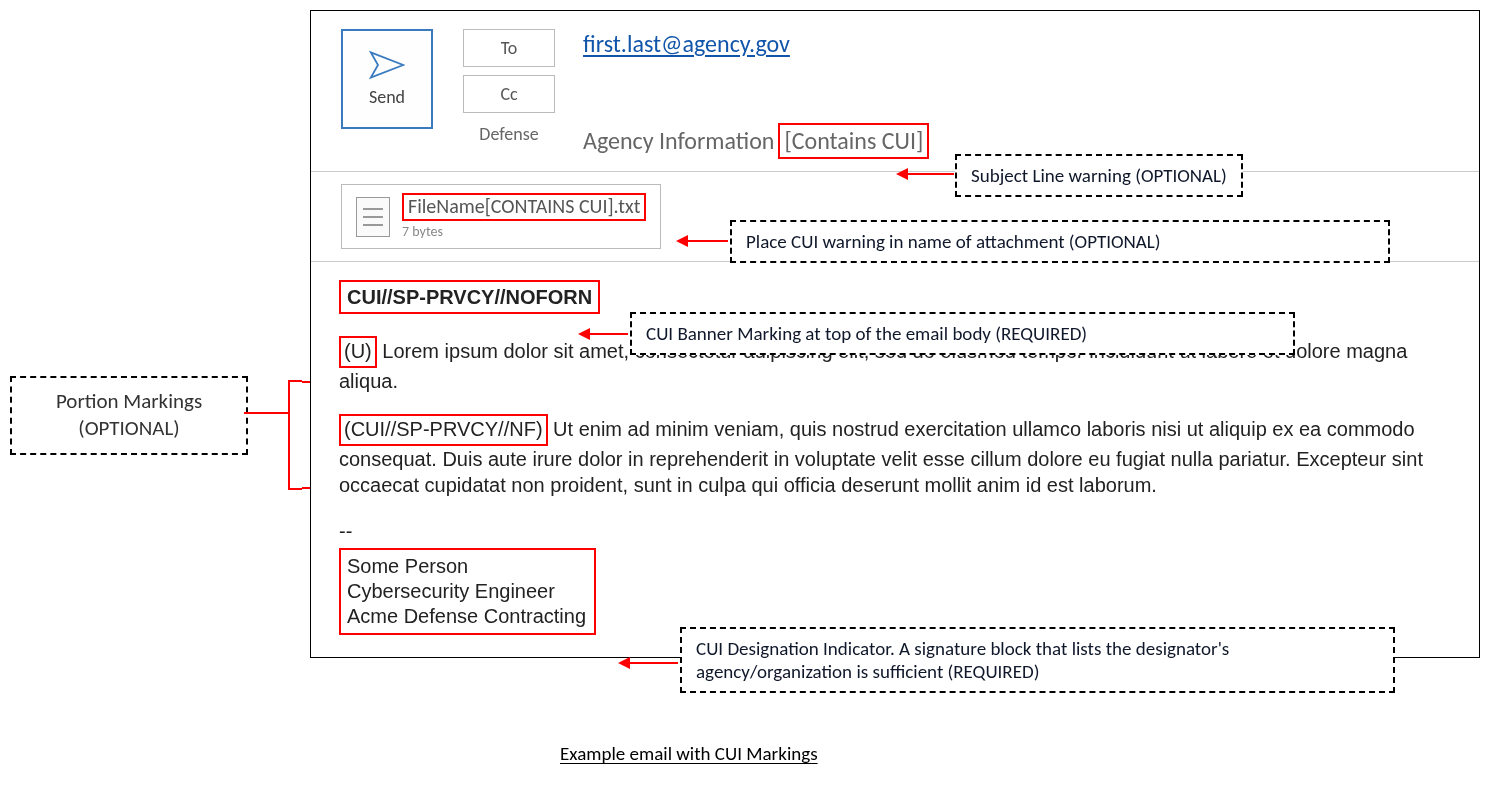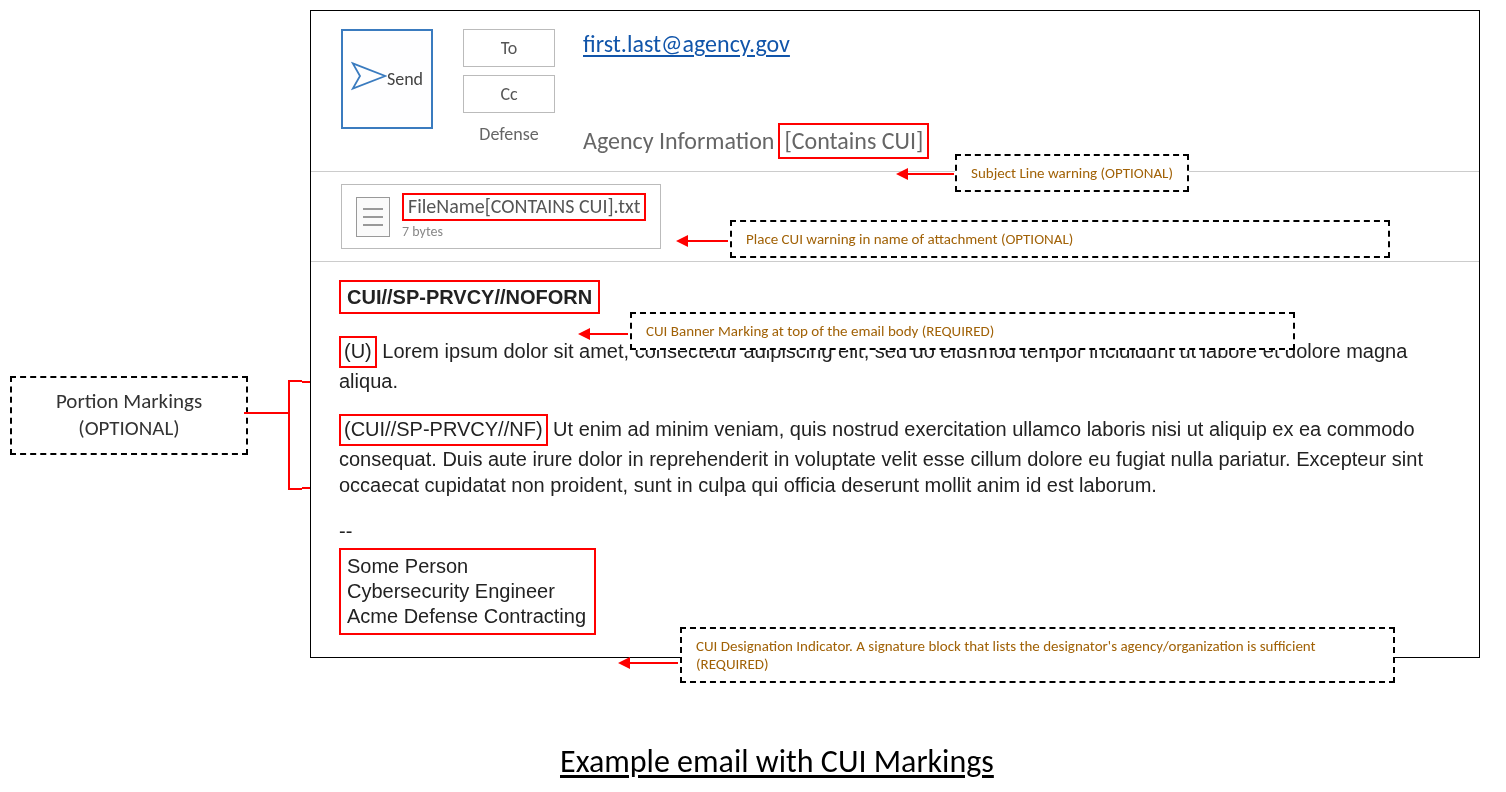--- a/index.html
+++ b/index.html
@@ -24,21 +24,21 @@
     align-items: flex-start;
     padding: 18px 20px 12px 30px;
     border-bottom: 1px solid #ccc;
   }
   .send-btn {
     width: 92px;
     height: 100px;
     border: 2px solid #3a7bbf;
     background: #fefeff;
     display: flex;
-    flex-direction: row;
+    flex-direction: column;
     align-items: center;
     justify-content: center;
     margin-right: 18px;
     color: #555;
   }
   .send-btn svg { width: 36px; height: 30px; margin-bottom: 6px; }
   .send-label { font-size: 18px; color: #444; }
   .fields-col { flex: 1; }
   .field-line { display: flex; margin-bottom: 8px; margin-left: 12px; }
   .field-label-box {
@@ -132,24 +132,24 @@
     display: inline-block;
     padding: 4px 8px 4px 6px;
     font-family: Arial, sans-serif;
     line-height: 1.25;
   }
   
   .callout {
     position: absolute;
     border: 2px dashed #000;
     background: #fff;
-    font-size: 15px;
+    font-size: 19px;
     padding: 8px 14px;
     white-space: normal;
-    color: #a16207;
+    color: #0f172a;
   }
   .arrow {
     position: absolute;
     height: 2px;
     background: red;
   }
   .arrow::before {
     content: "";
     position: absolute;
     left: -2px; top: -5px;
@@ -175,21 +175,21 @@
   }
   .bracket-tab {
     position: absolute;
     right: -10px;
     width: 10px;
     height: 2px;
     background: red;
   }
   .caption {
     position: absolute;
-    font-size: 32px;
+    font-size: 19px;
     text-decoration: underline;
     text-underline-offset: 3px;
     color: #000;
   }
 </style>
 </head>
 <body>
 
 <div class="left-callout" style="left:10px; top:376px; width:238px;">
   <div>Portion Markings</div>

